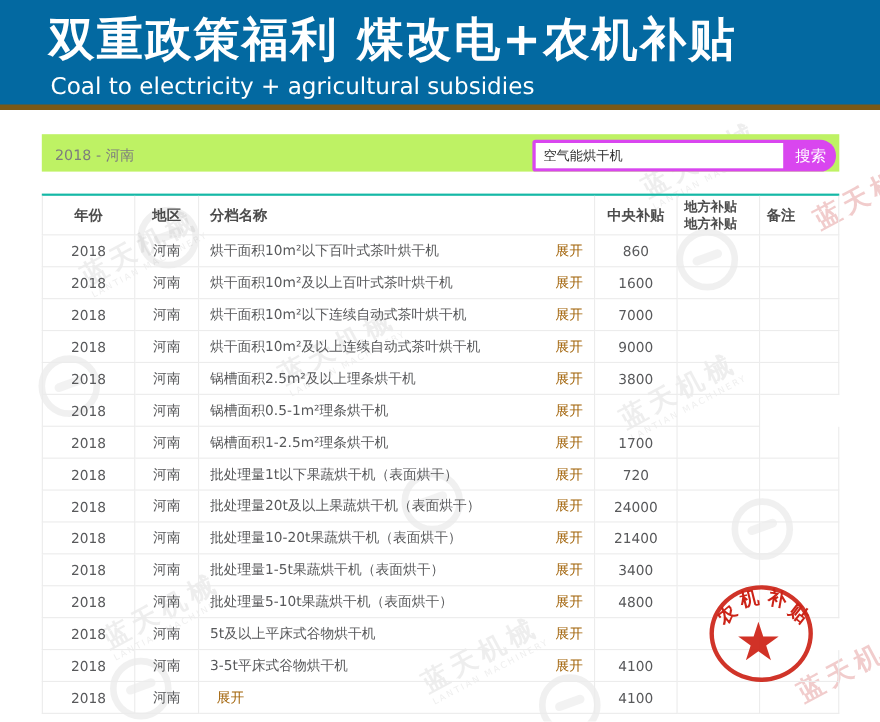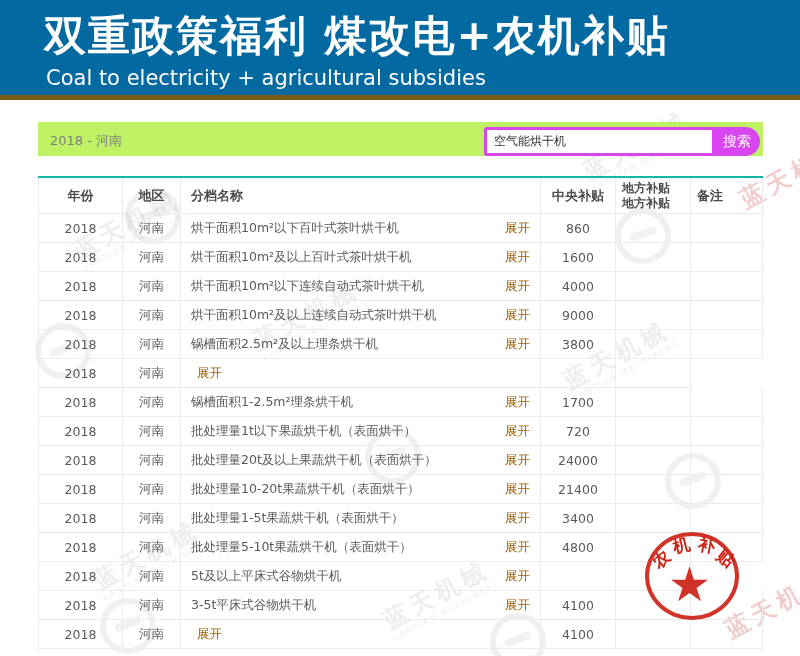--- a/index.html
+++ b/index.html
@@ -153,21 +153,21 @@
         <div class="td c-local"></div>
         <div class="td c-remark"></div>
       </div>
       <div class="tr">
         <div class="td c-year">2018</div>
         <div class="td c-region">河南</div>
         <div class="td c-cat">
           <span class="cat-name">烘干面积10m²以下连续自动式茶叶烘干机</span>
           <span class="expand">展开</span>
         </div>
-        <div class="td c-central">4000</div>
+        <div class="td c-central">7000</div>
         <div class="td c-local"></div>
         <div class="td c-remark"></div>
       </div>
       <div class="tr">
         <div class="td c-year">2018</div>
         <div class="td c-region">河南</div>
         <div class="td c-cat">
           <span class="cat-name">烘干面积10m²及以上连续自动式茶叶烘干机</span>
           <span class="expand">展开</span>
         </div>
@@ -183,20 +183,21 @@
           <span class="expand">展开</span>
         </div>
         <div class="td c-central">3800</div>
         <div class="td c-local"></div>
         <div class="td c-remark"></div>
       </div>
       <div class="tr">
         <div class="td c-year">2018</div>
         <div class="td c-region">河南</div>
         <div class="td c-cat">
+          <span class="cat-name">锅槽面积0.5-1m²理条烘干机</span>
           <span class="expand">展开</span>
         </div>
         <div class="td c-local"></div>
         <div class="td c-remark"></div>
       </div>
       <div class="tr">
         <div class="td c-year">2018</div>
         <div class="td c-region">河南</div>
         <div class="td c-cat">
           <span class="cat-name">锅槽面积1-2.5m²理条烘干机</span>

